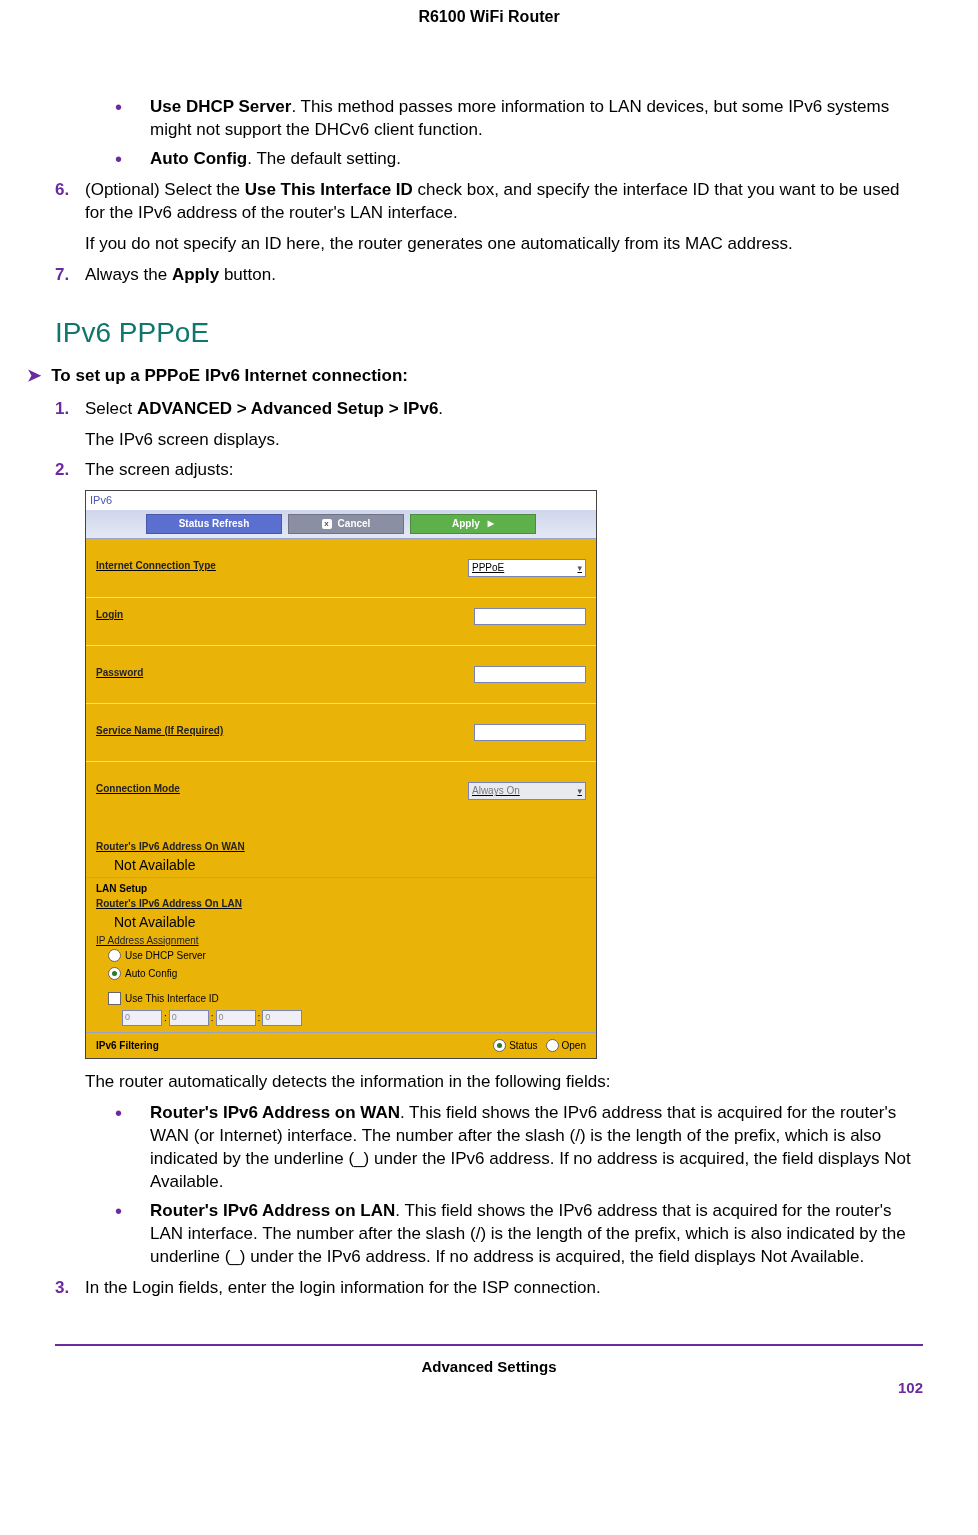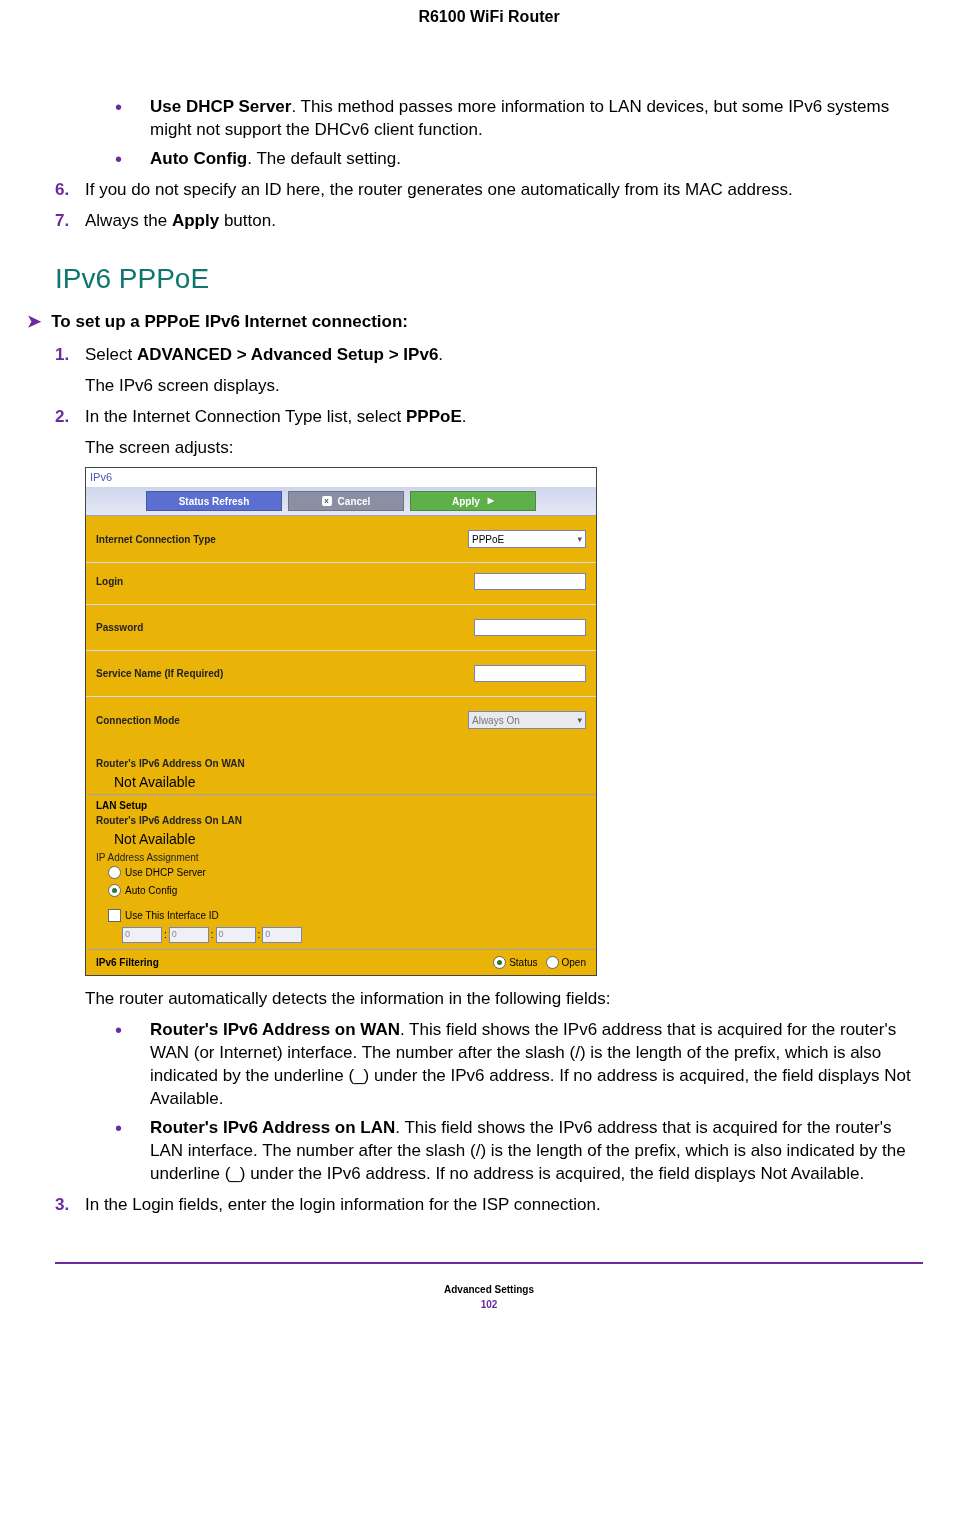--- a/index.html
+++ b/index.html
@@ -81,28 +81,29 @@
   }
   .task-line .chevron {
     color: #6b2b9e;
     font-size: 17px;
     margin-right: 10px;
     display: inline-block;
   }
   .footer {
     border-top: 2px solid #6b2b9e;
     margin-top: 45px;
-    padding-top: 20px;
+    padding-top: 12px;
     text-align: center;
     font-weight: bold;
-    font-size: 10px;
+    font-size: 15px;
   }
   .footer .pnum {
     color: #6b2b9e;
     margin-top: 4px;
+    text-align: right;
   }
 
   
   .ui-shot {
     width: 510px;
     border: 1px solid #444;
     font-family: Tahoma, Arial, sans-serif;
     font-size: 10px;
     color: #000;
     background: #eab308;
@@ -134,23 +135,23 @@
     padding: 0 12px;
     border: 1px solid rgba(0,0,0,.2);
   }
   .pill.blue { background: #5a6fd0; width: 110px;}
   .pill.grey { background: #8a8fa4; width: 90px;}
   .pill.grey .x { background:#fff;color:#555;border-radius:2px;font-size:8px;width:10px;height:10px;display:inline-flex;align-items:center;justify-content:center;margin-right:6px;font-weight:bold;}
   .pill.green { background: #5db04a; width: 100px;}
   .pill.green .tri { margin-left:8px;font-size:8px;}
   .ui-row {
     display: flex;
-    align-items: center;
-    padding: 14px 10px;
+    padding: 20px 10px;
     border-top: 1px solid #d6dbe8;
+    text-decoration: underline;
   }
   .ui-row.first { border-top: 1px solid #9aa3c7;}
   .ui-row .lbl { flex: 1; font-weight: bold; color: #222;}
   .ui-row .lbl.plain { font-weight: normal;}
   .ui-select {
     width: 110px;
     height: 16px;
     border: 1px solid #7a85b5;
     background: #fff;
     font-size: 10px;
@@ -200,20 +201,23 @@
       </li>
       <li>
         <span class="bold">Auto Config</span><span>. The default setting.</span>
       </li>
     </ul>
   </div>
 
   <ol class="steps" style="margin-top:8px;">
     <li>
       <span class="num">6.</span>
+      <span>
+        <span>(Optional) Select the </span><span class="bold">Use This Interface ID</span><span> check box, and specify the interface ID that you want to be used for the IPv6 address of the router's LAN interface.</span>
+      </span>
       <div class="step-para">If you do not specify an ID here, the router generates one automatically from its MAC address.</div>
     </li>
     <li>
       <span class="num">7.</span>
       <span>
         <span>Always the </span><span class="bold">Apply</span><span> button.</span>
       </span>
     </li>
   </ol>
 
@@ -226,23 +230,20 @@
   <ol class="steps">
     <li>
       <span class="num">1.</span>
       <span>
         <span>Select </span><span class="bold">ADVANCED &gt; Advanced Setup &gt; IPv6</span><span>.</span>
       </span>
       <div class="step-para">The IPv6 screen displays.</div>
     </li>
     <li>
       <span class="num">2.</span>
-      <span>
-        <span>In the Internet Connection Type list, select </span><span class="bold">PPPoE</span><span>.</span>
-      </span>
       <div class="step-para">The screen adjusts:</div>
 
       
       <div class="ui-shot">
         <div class="ui-titlebar">IPv6</div>
         <div class="ui-toolbar">
           <span class="pill blue">Status Refresh</span>
           <span class="pill grey">
               <span class="x">x</span>
               <span>Cancel</span>

